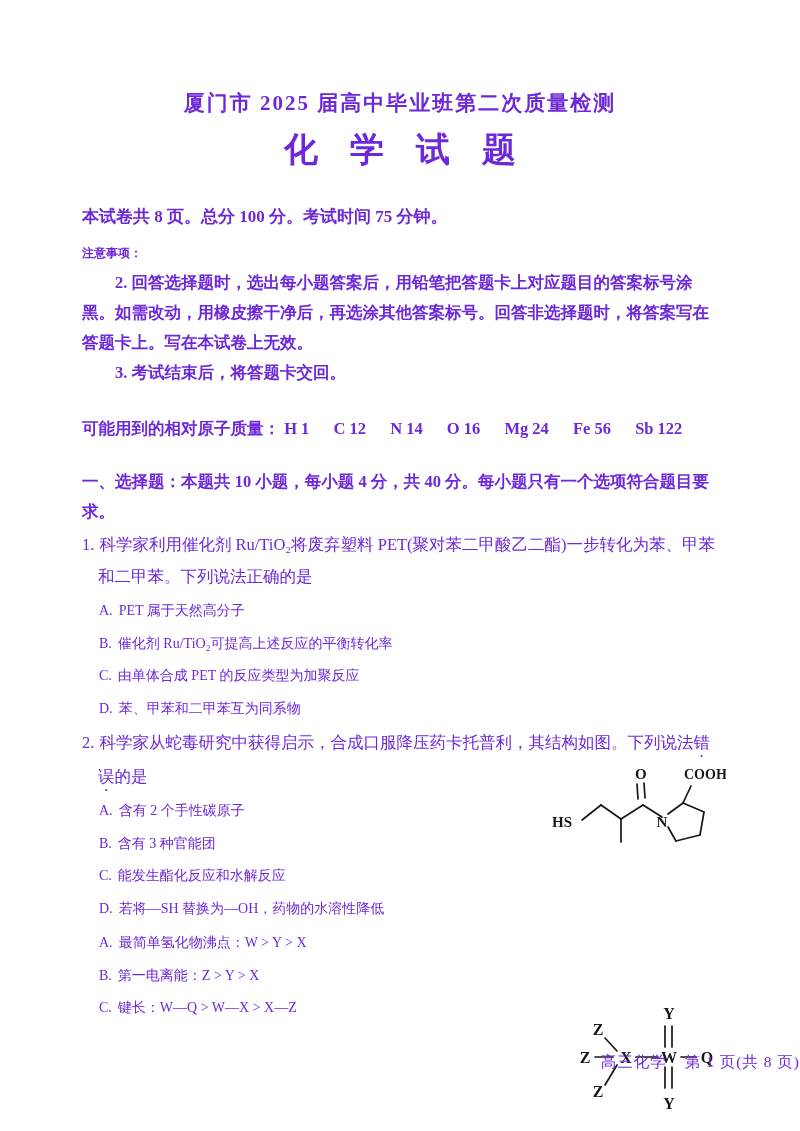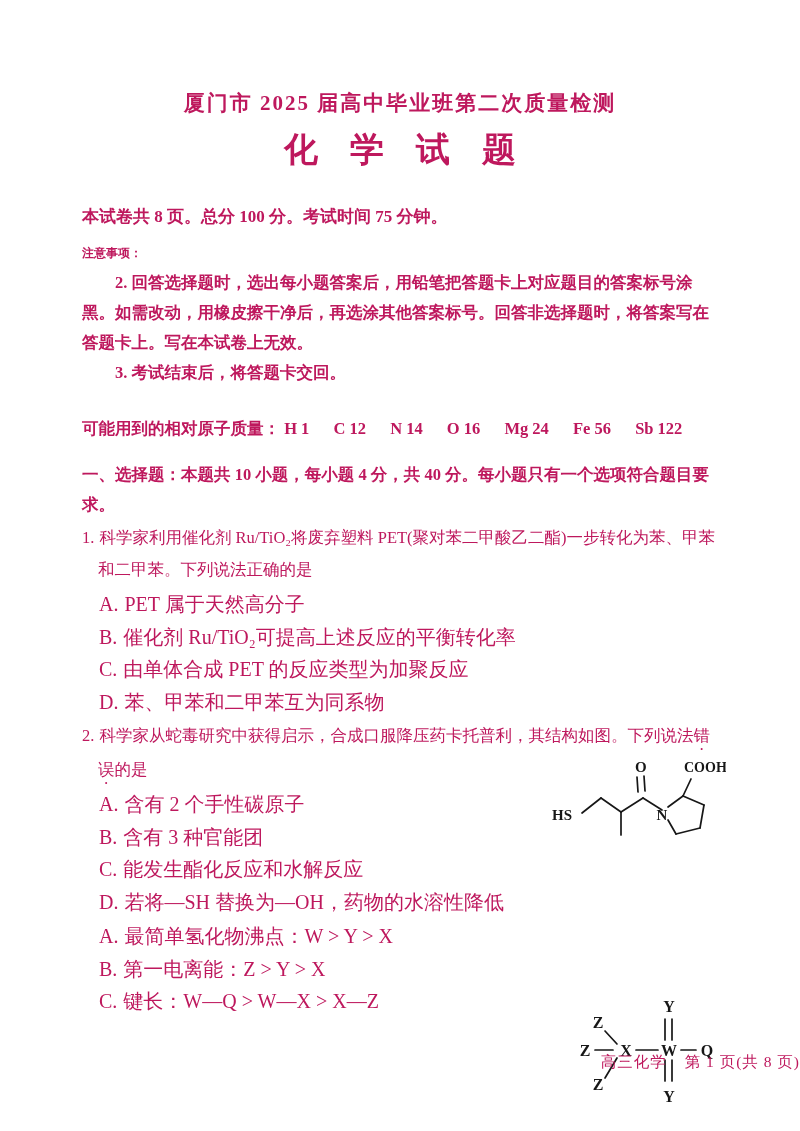--- a/index.html
+++ b/index.html
@@ -1,21 +1,21 @@
 <!DOCTYPE html>
 <html><head>
 <meta charset="utf-8">
 <style>
   html,body { margin:0; padding:0; background:#e8e8e8; }
   .page {
     position:relative;
     width:800px; height:1131px;
     margin:0 auto;
     background:#ffffff;
-    color:#be185d;
+    color:#6d28d9;
     font-family:"Liberation Serif","DejaVu Serif",serif;
     box-sizing:border-box;
     padding:0 82px;
     overflow:hidden;
   }
 
   .title1 {
     margin:88px 0 0;
     text-align:center;
     font-size:21px; line-height:30px;
@@ -49,36 +49,36 @@
 
   .masses {
     margin:26px 0 0;
     font-size:16.5px; line-height:30px;
     font-weight:bold;
   }
   .mass { margin-right:20px; }
   .mass:last-child { margin-right:0; }
 
   .section-header {
-    margin:16px 0 0;
+    margin:23px 0 0;
     font-size:16.5px; line-height:30px;
     font-weight:bold;
   }
 
   .question { position:relative; margin:2px 0 0; }
   .stem {
     margin:0;
     font-size:16.5px; line-height:32px;
     padding-left:16px; text-indent:-16px;
   }
   .qnum { margin-right:5px; }
   .options { padding-left:17px; }
   .option {
     margin:0;
-    font-size:20px; line-height:32.5px;
+    font-size:14px; line-height:32.5px;
   }
   .opt-label { margin-right:6px; }
 
   .emph {
     -webkit-text-emphasis:filled dot;
     -webkit-text-emphasis-position:under left;
     text-emphasis:filled dot;
     text-emphasis-position:under left;
   }
 

